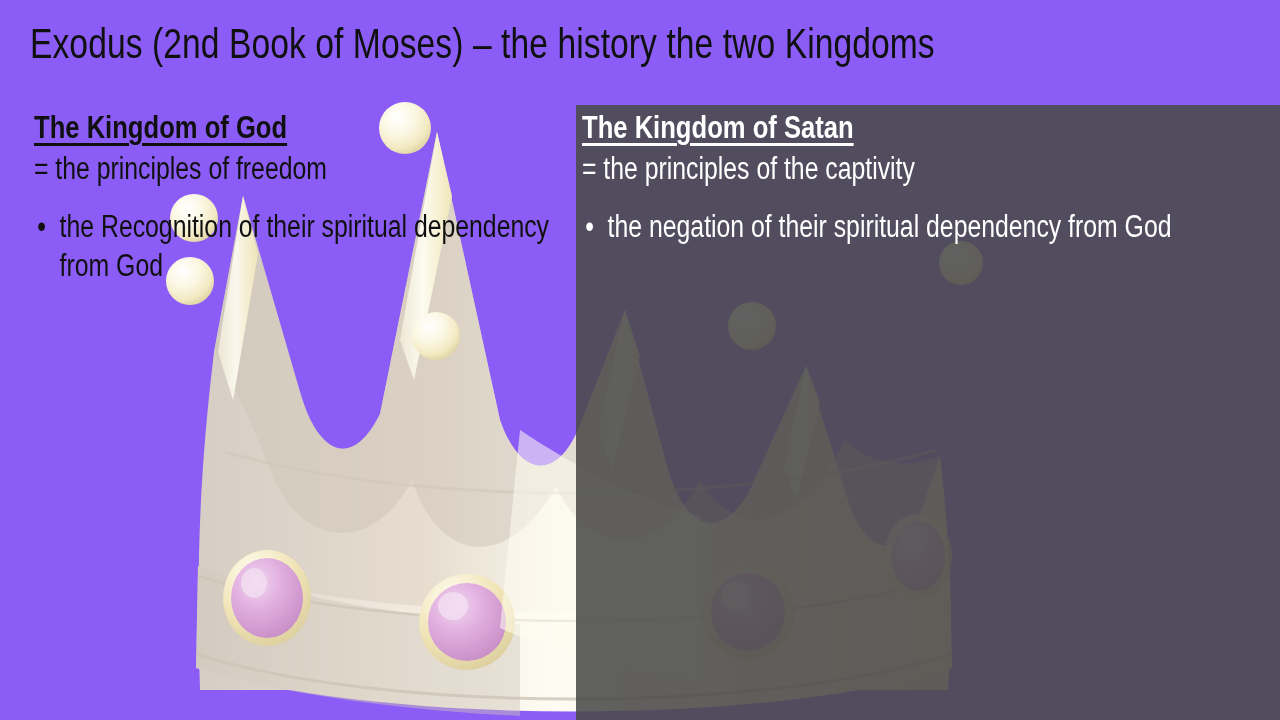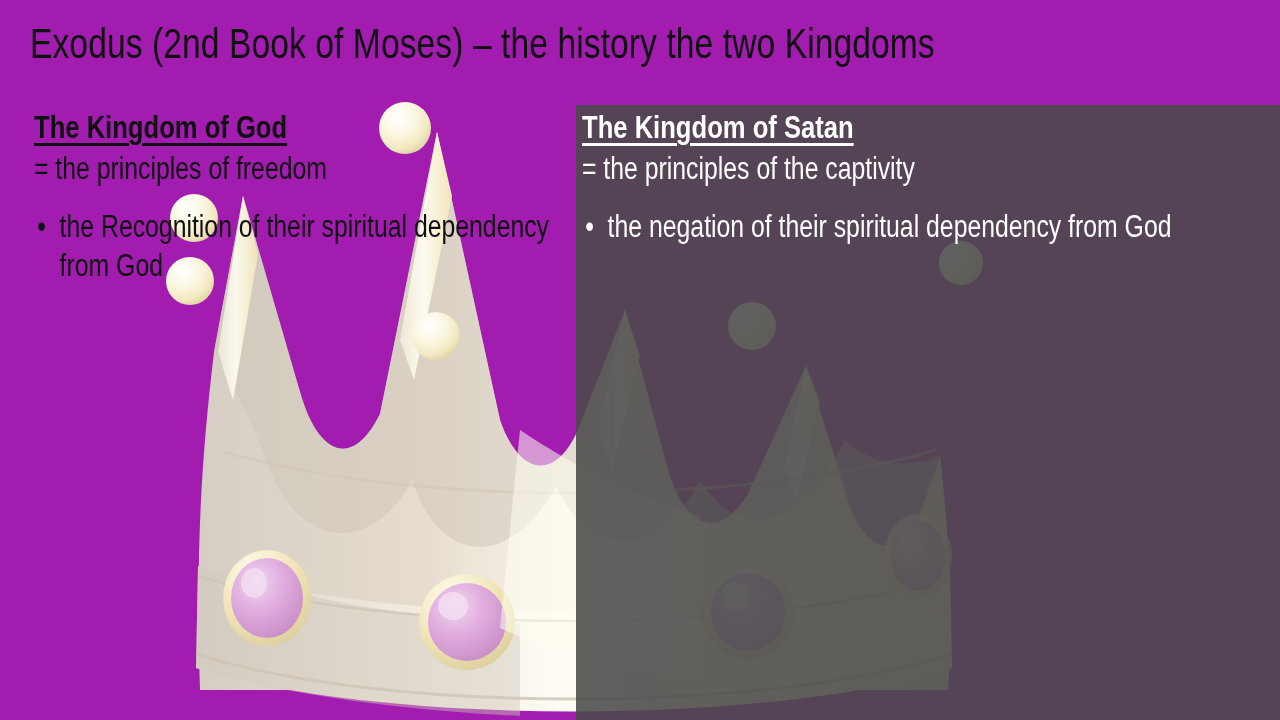--- a/index.html
+++ b/index.html
@@ -5,21 +5,21 @@
   html, body {
     margin: 0;
     padding: 0;
     background: #ffffff;
   }
   #slide {
     position: relative;
     width: 1280px;
     height: 720px;
     overflow: hidden;
-    background: #a21caf;
+    background: #8b5cf6;
     font-family: "Liberation Sans", sans-serif;
   }
 
   
   #crown-art {
     position: absolute;
     left: 0;
     top: 0;
     width: 1280px;
     height: 720px;

